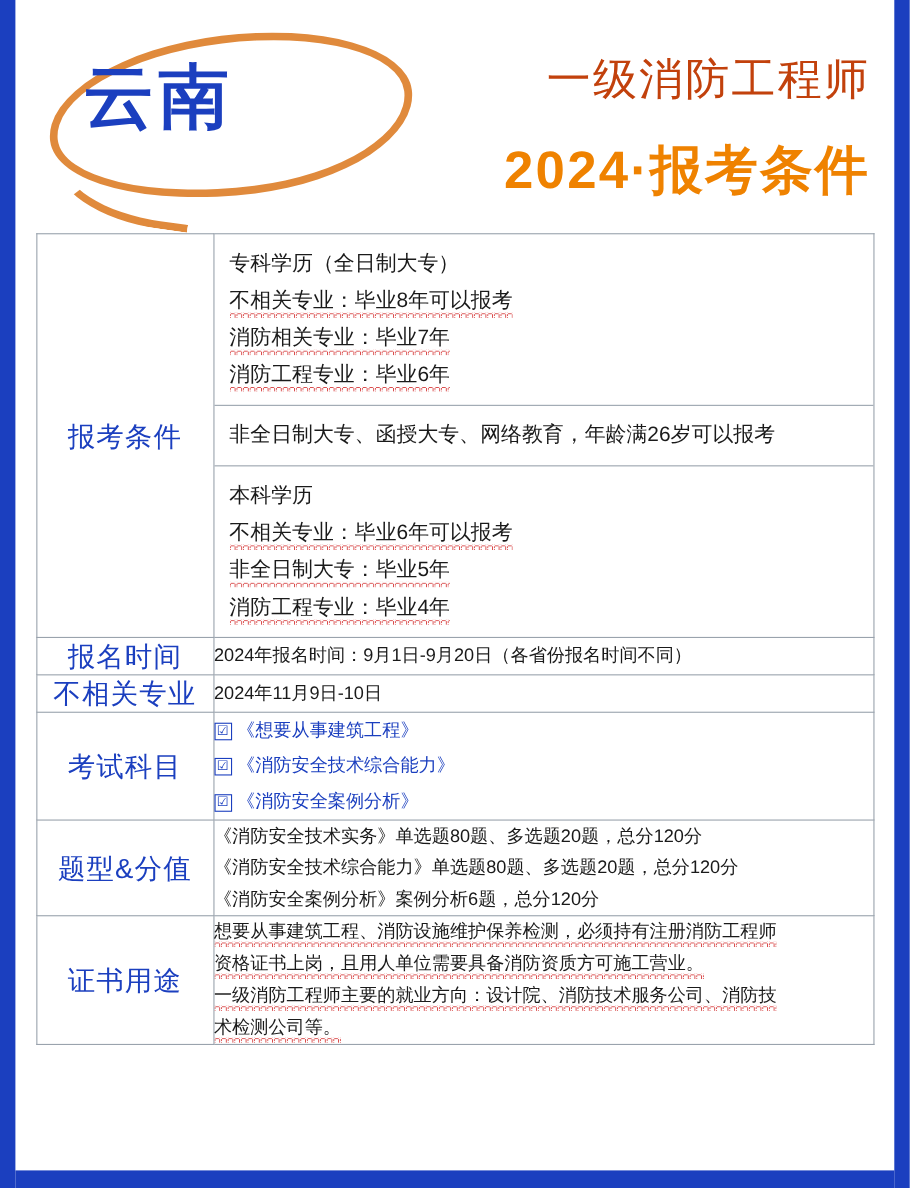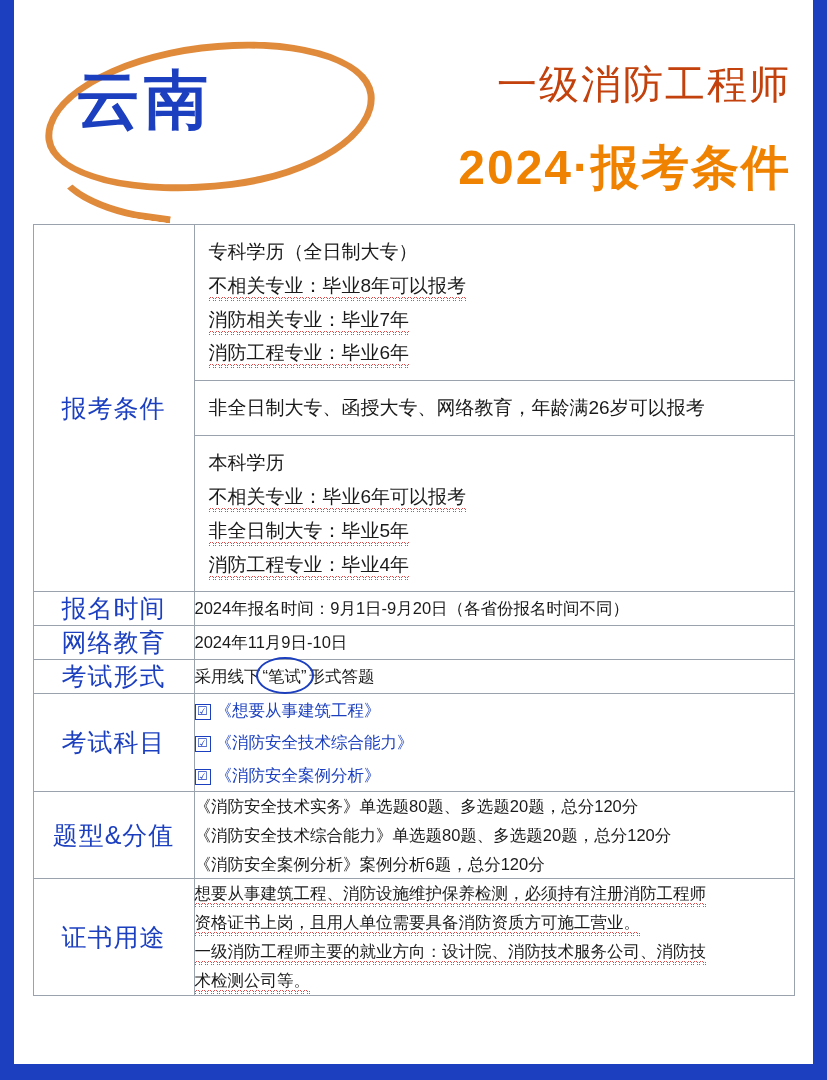--- a/index.html
+++ b/index.html
@@ -18,21 +18,20 @@
     position: absolute;
     inset: 0;
     background: #ffffff;
     box-sizing: border-box;
     border-left: 14px solid #1b3fbf;
     border-right: 14px solid #1b3fbf;
   }
   .header {
     position: relative;
     height: 212px;
-    margin-top: 12px;
   }
   .title-left {
     position: absolute;
     left: 62px;
     top: 56px;
     font-size: 64px;
     font-weight: bold;
     color: #1b3fbf;
     letter-spacing: 4px;
     line-height: 1;
@@ -203,32 +202,26 @@
     </tr>
 
     <tr>
       <td class="label">报名时间</td>
       <td class="content">
         <div>2024年报名时间：9月1日-9月20日（各省份报名时间不同）</div>
       </td>
     </tr>
 
     <tr>
-      <td class="label">网络教育</td>
+      <td class="label">不相关专业</td>
       <td class="content">
         <div>2024年11月9日-10日</div>
       </td>
     </tr>
 
-    <tr>
-      <td class="label">考试形式</td>
-      <td class="content">
-        <div><span>采用线下</span><span class="circle-word">“笔试”</span><span>形式答题</span></div>
-      </td>
-    </tr>
 
     <tr>
       <td class="label">考试科目</td>
       <td class="content">
         <div class="subj-line"><span class="chk">☑</span><span>《想要从事建筑工程》</span></div>
         <div class="subj-line"><span class="chk">☑</span><span>《消防安全技术综合能力》</span></div>
         <div class="subj-line"><span class="chk">☑</span><span>《消防安全案例分析》</span></div>
       </td>
     </tr>
 

